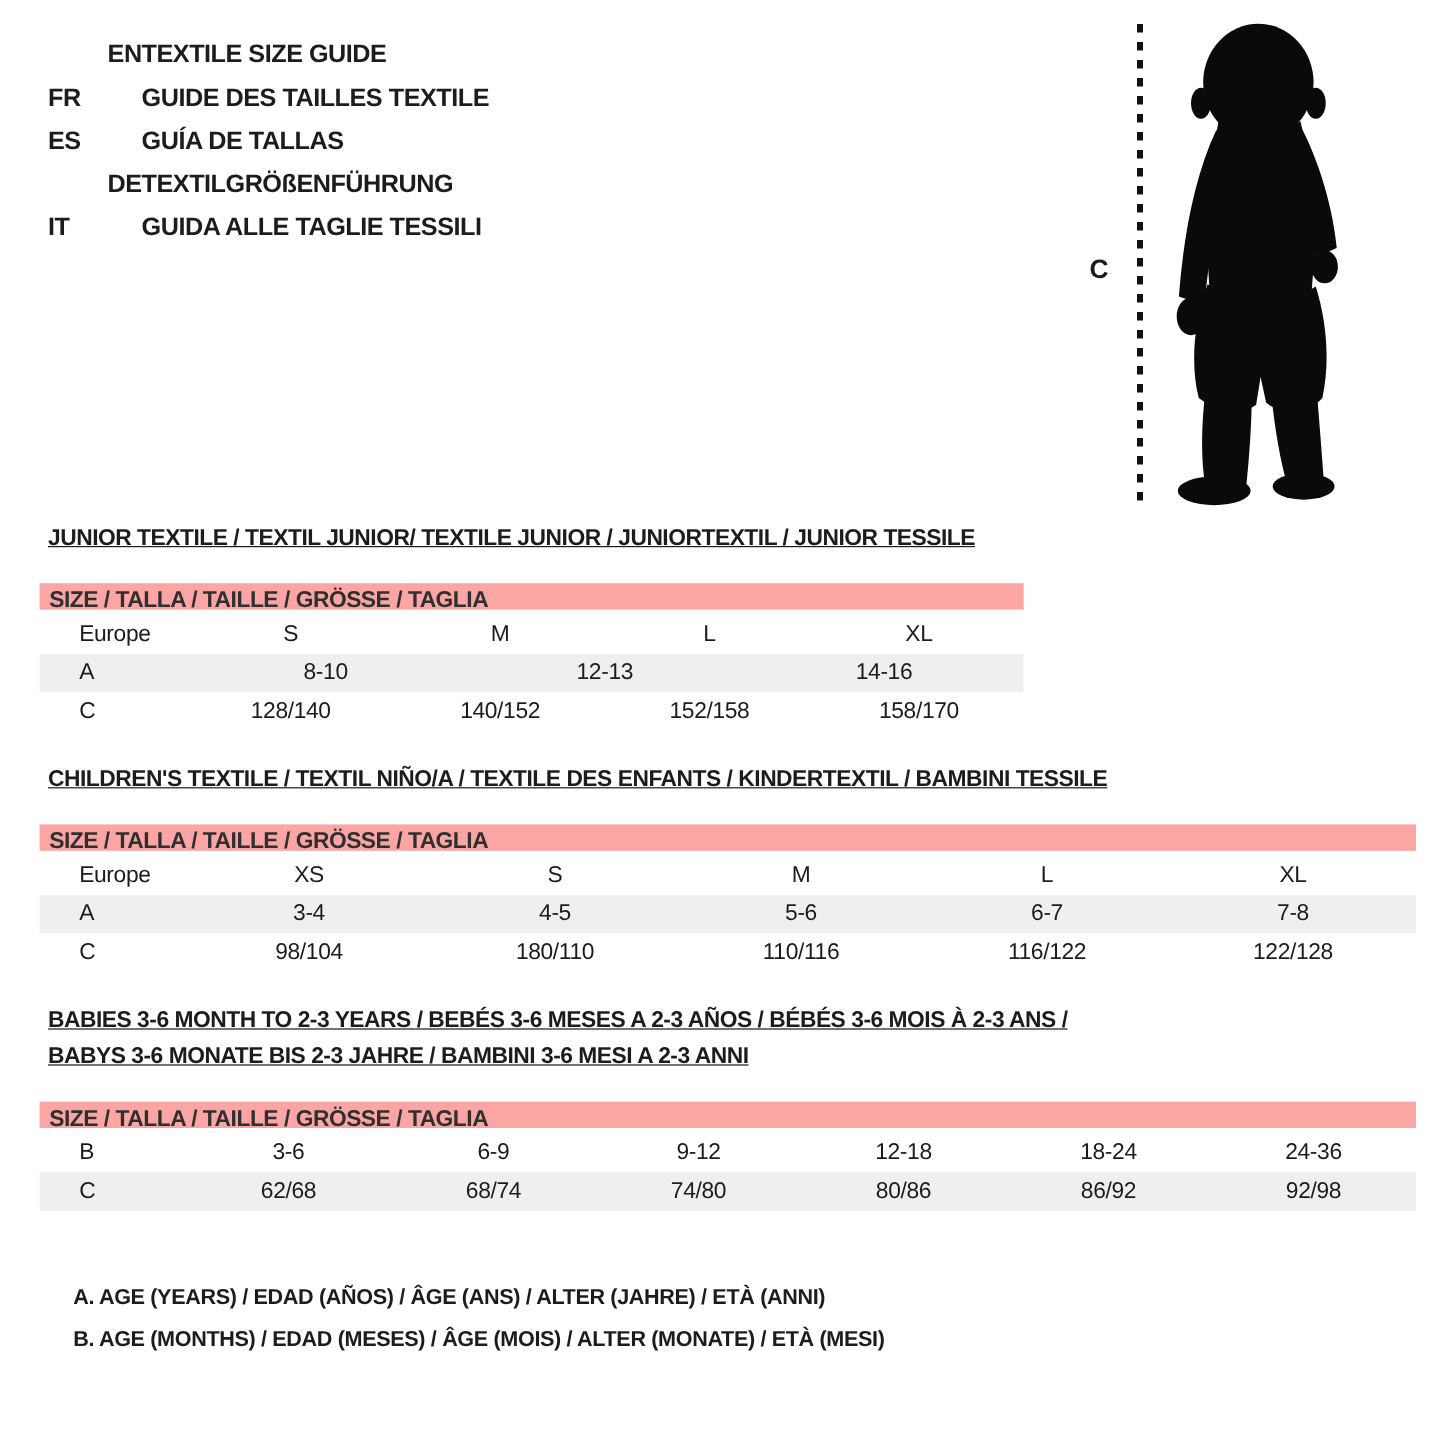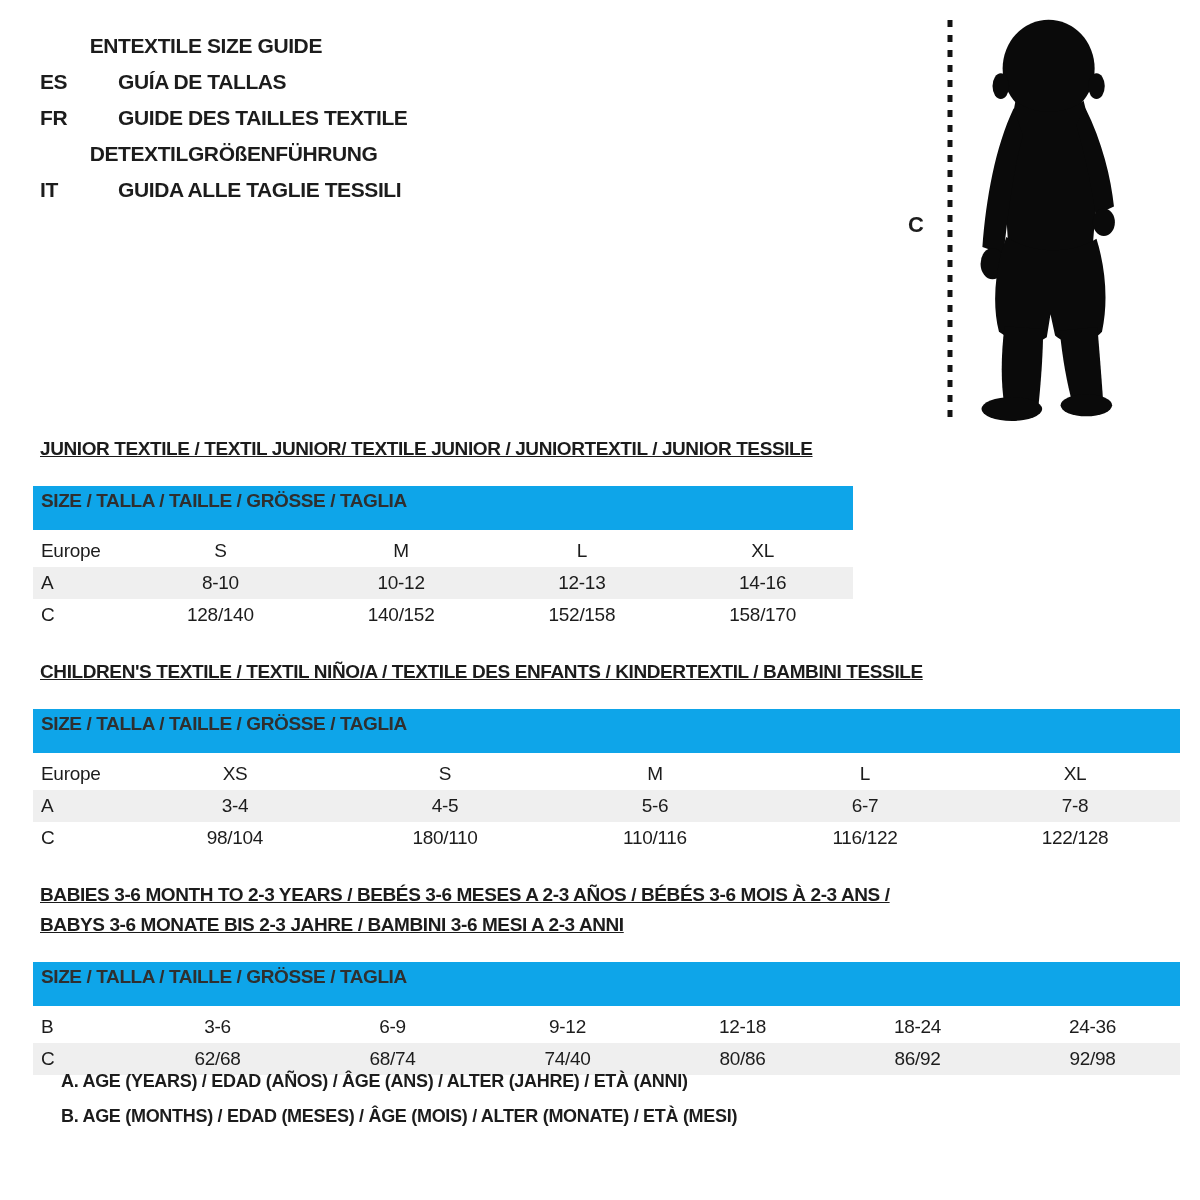--- a/index.html
+++ b/index.html
@@ -30,54 +30,54 @@
   .sections{position:absolute;top:434px;left:33px;width:1147px;}
   .section + .section{margin-top:26px;}
   .section-title{margin:0 0 22px 7px;}
   .title-line{
     font-size:19px;font-weight:700;letter-spacing:-0.4px;
     line-height:30px;white-space:nowrap;text-decoration:underline;
   }
   .size-table{width:1147px;}
   .size-table.narrow{width:820px;}
   .size-bar{
-    height:44px;line-height:29px;
-    background:#0ea5e9;
+    height:22px;line-height:29px;
+    background:#fca5a5;
     font-size:19px;font-weight:700;letter-spacing:-0.4px;
     color:#2f2f2f;
     padding-left:8px;box-sizing:border-box;
     margin-bottom:5px;
   }
   .trow{display:flex;height:32px;line-height:32px;font-size:19px;letter-spacing:-0.3px;}
   .trow.shaded{background:#efefef;}
-  .row-label{width:97px;padding-left:8px;box-sizing:border-box;text-align:left;}
+  .row-label{width:97px;padding-left:8px;box-sizing:border-box;text-align:left;margin-left:25px;}
   .cell{flex:1;text-align:center;white-space:nowrap;}
 
   
   .legend{position:absolute;top:1064px;left:40px;margin-left:21px;}
   .legend-line{
     font-size:18px;font-weight:700;letter-spacing:-0.3px;
     line-height:35px;white-space:nowrap;
   }
 </style>
 </head>
 <body>
 
 <div class="lang-list">
     <div class="lang-row">
       <div class="lang-code" style="display: inline-block; text-align: right;">EN</div>
       <div class="lang-title">TEXTILE SIZE GUIDE</div>
     </div>
     <div class="lang-row">
+      <div class="lang-code" style="display: inline-block;">FR</div>
+      <div class="lang-title">GUIDE DES TAILLES TEXTILE</div>
+    </div>
+    <div class="lang-row">
       <div class="lang-code" style="display: inline-block;">ES</div>
       <div class="lang-title">GUÍA DE TALLAS</div>
-    </div>
-    <div class="lang-row">
-      <div class="lang-code" style="display: inline-block;">FR</div>
-      <div class="lang-title">GUIDE DES TAILLES TEXTILE</div>
     </div>
     <div class="lang-row">
       <div class="lang-code" style="display: inline-block; text-align: right;">DE</div>
       <div class="lang-title">TEXTILGRÖßENFÜHRUNG</div>
     </div>
     <div class="lang-row">
       <div class="lang-code" style="display: inline-block;">IT</div>
       <div class="lang-title">GUIDA ALLE TAGLIE TESSILI</div>
     </div>
   </div>
@@ -114,21 +114,20 @@
         <div class="trow">
           <div class="row-label">Europe</div>
           <div class="cell">S</div>
           <div class="cell">M</div>
           <div class="cell">L</div>
           <div class="cell">XL</div>
         </div>
         <div class="trow shaded">
           <div class="row-label">A</div>
           <div class="cell">8-10</div>
-          <div class="cell">10-12</div>
           <div class="cell">12-13</div>
           <div class="cell">14-16</div>
         </div>
         <div class="trow">
           <div class="row-label">C</div>
           <div class="cell">128/140</div>
           <div class="cell">140/152</div>
           <div class="cell">152/158</div>
           <div class="cell">158/170</div>
         </div>
@@ -179,21 +178,21 @@
           <div class="cell">6-9</div>
           <div class="cell">9-12</div>
           <div class="cell">12-18</div>
           <div class="cell">18-24</div>
           <div class="cell">24-36</div>
         </div>
         <div class="trow shaded">
           <div class="row-label">C</div>
           <div class="cell">62/68</div>
           <div class="cell">68/74</div>
-          <div class="cell">74/40</div>
+          <div class="cell">74/80</div>
           <div class="cell">80/86</div>
           <div class="cell">86/92</div>
           <div class="cell">92/98</div>
         </div>
       </div>
     </div>
   </div>
 
 <div class="legend">
     <div class="legend-line">A. AGE (YEARS) / EDAD (AÑOS) / ÂGE (ANS) / ALTER (JAHRE) / ETÀ (ANNI)</div>

